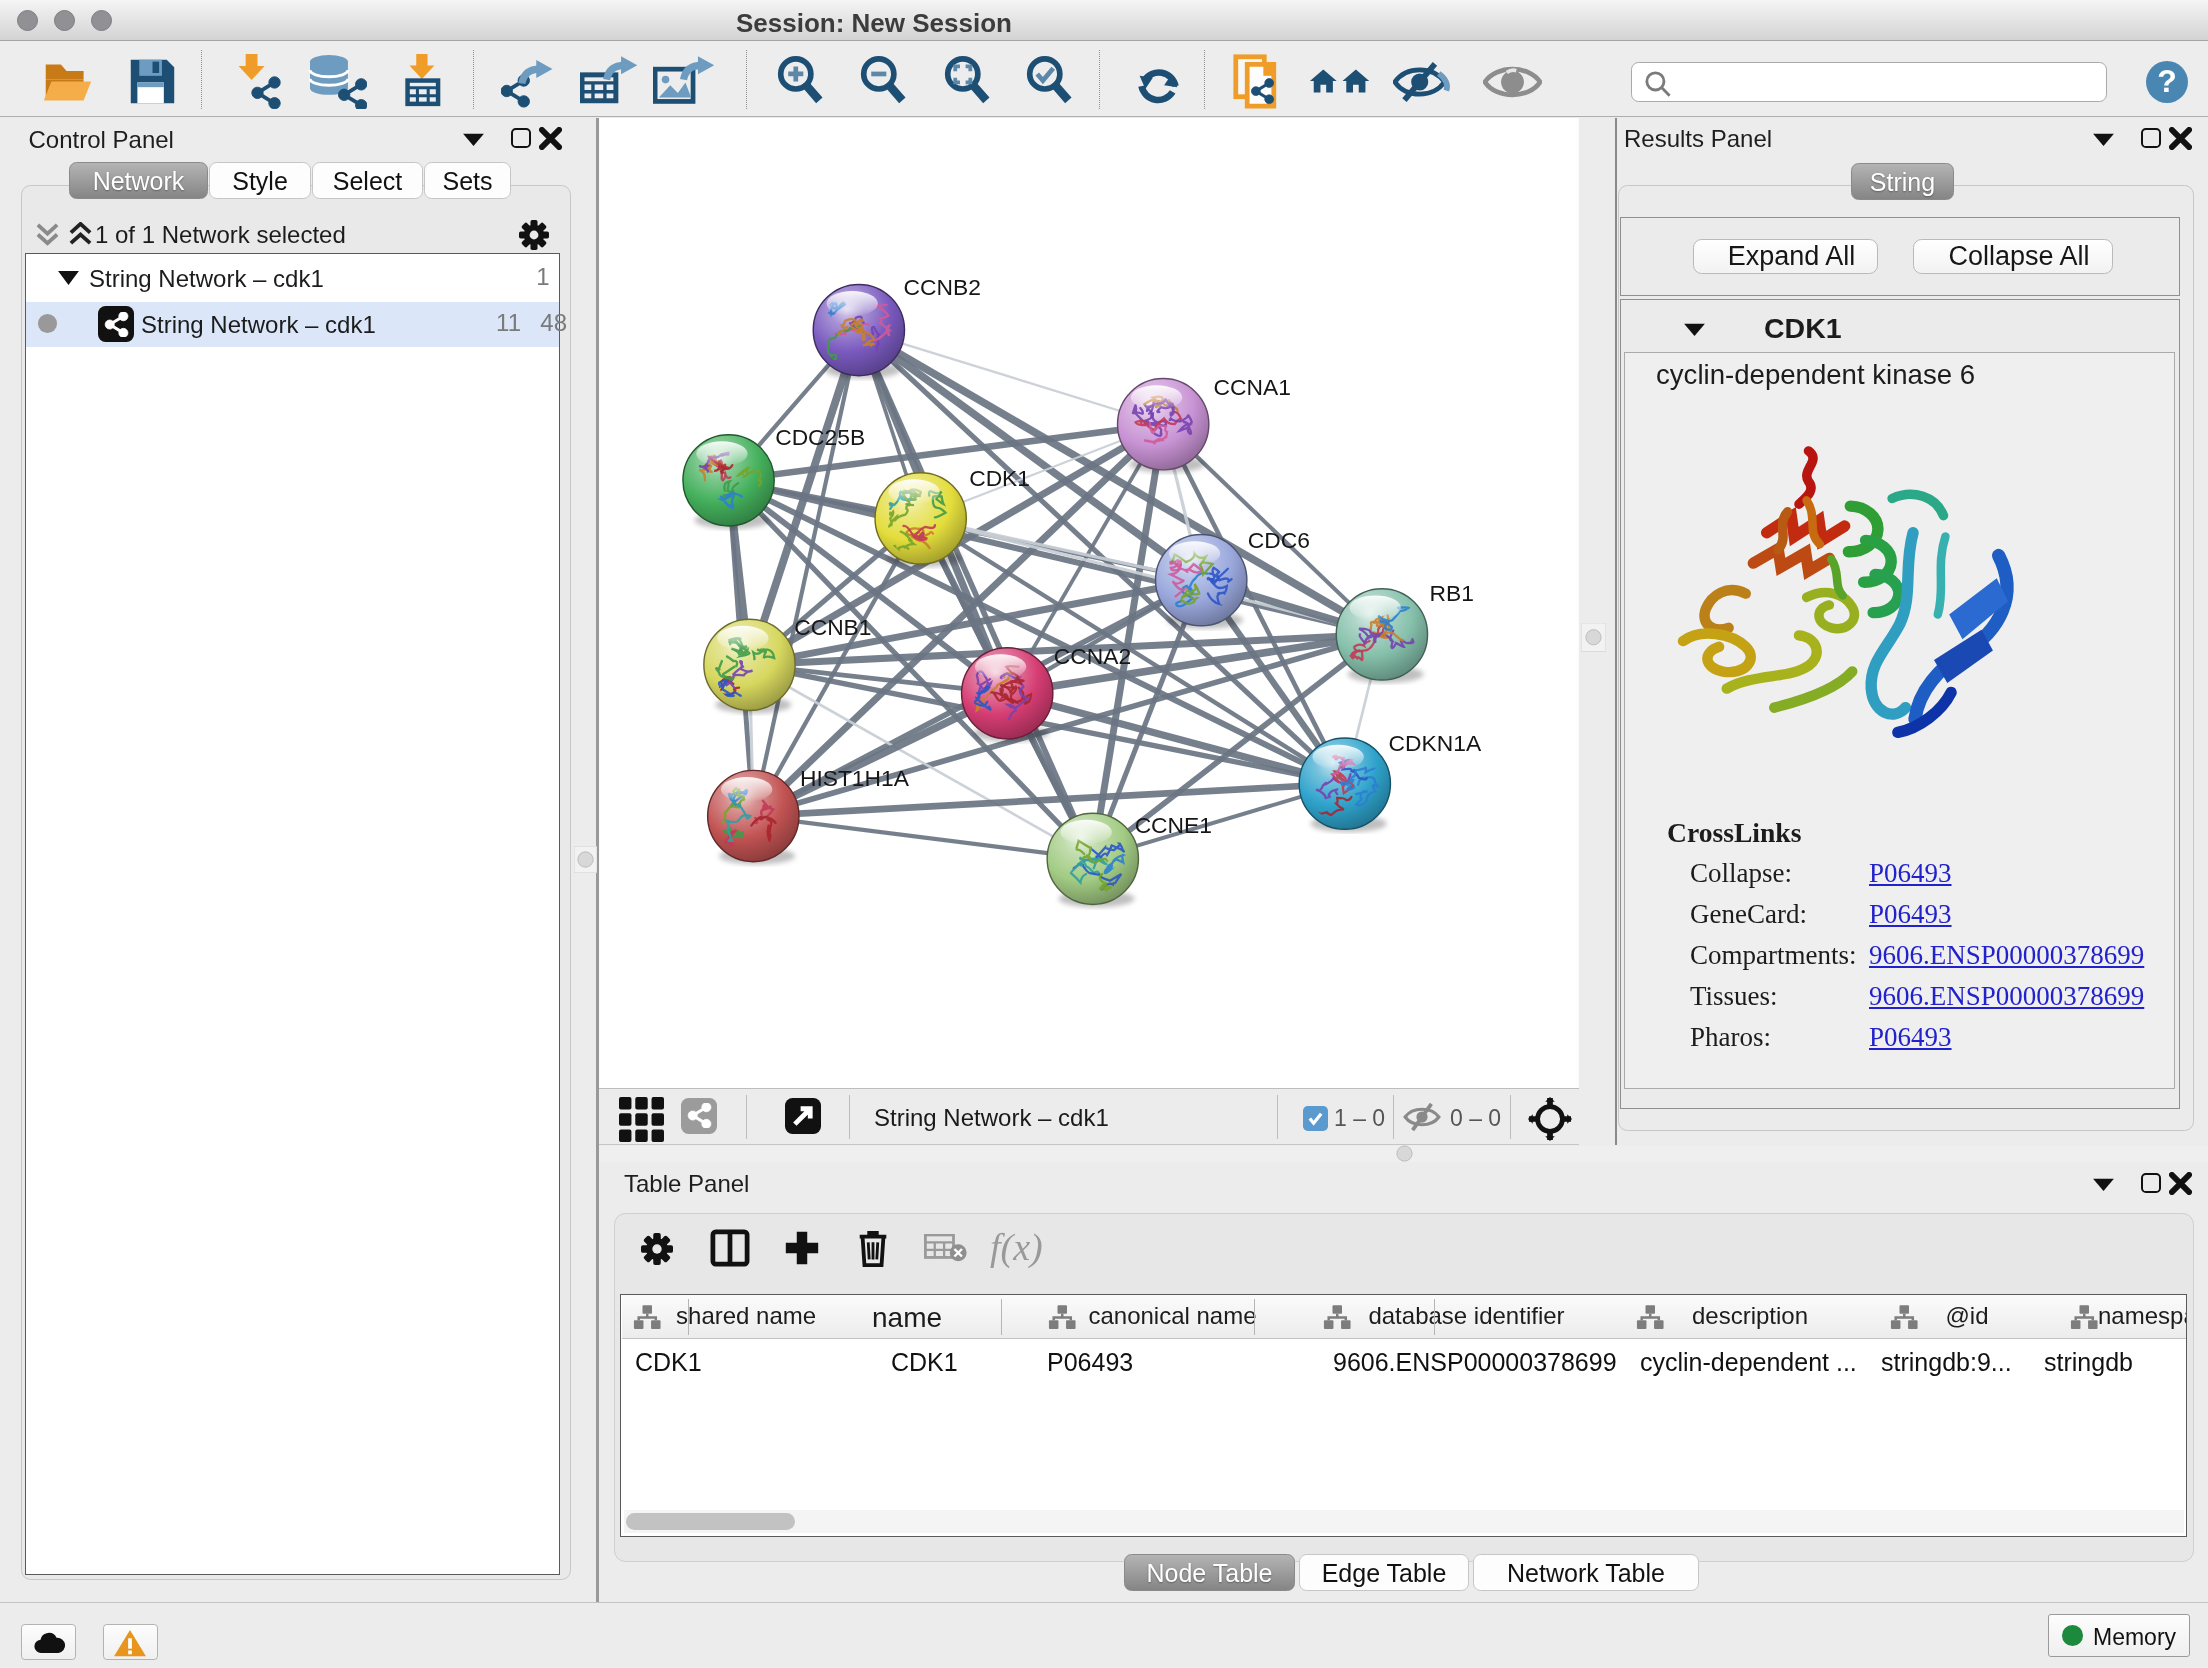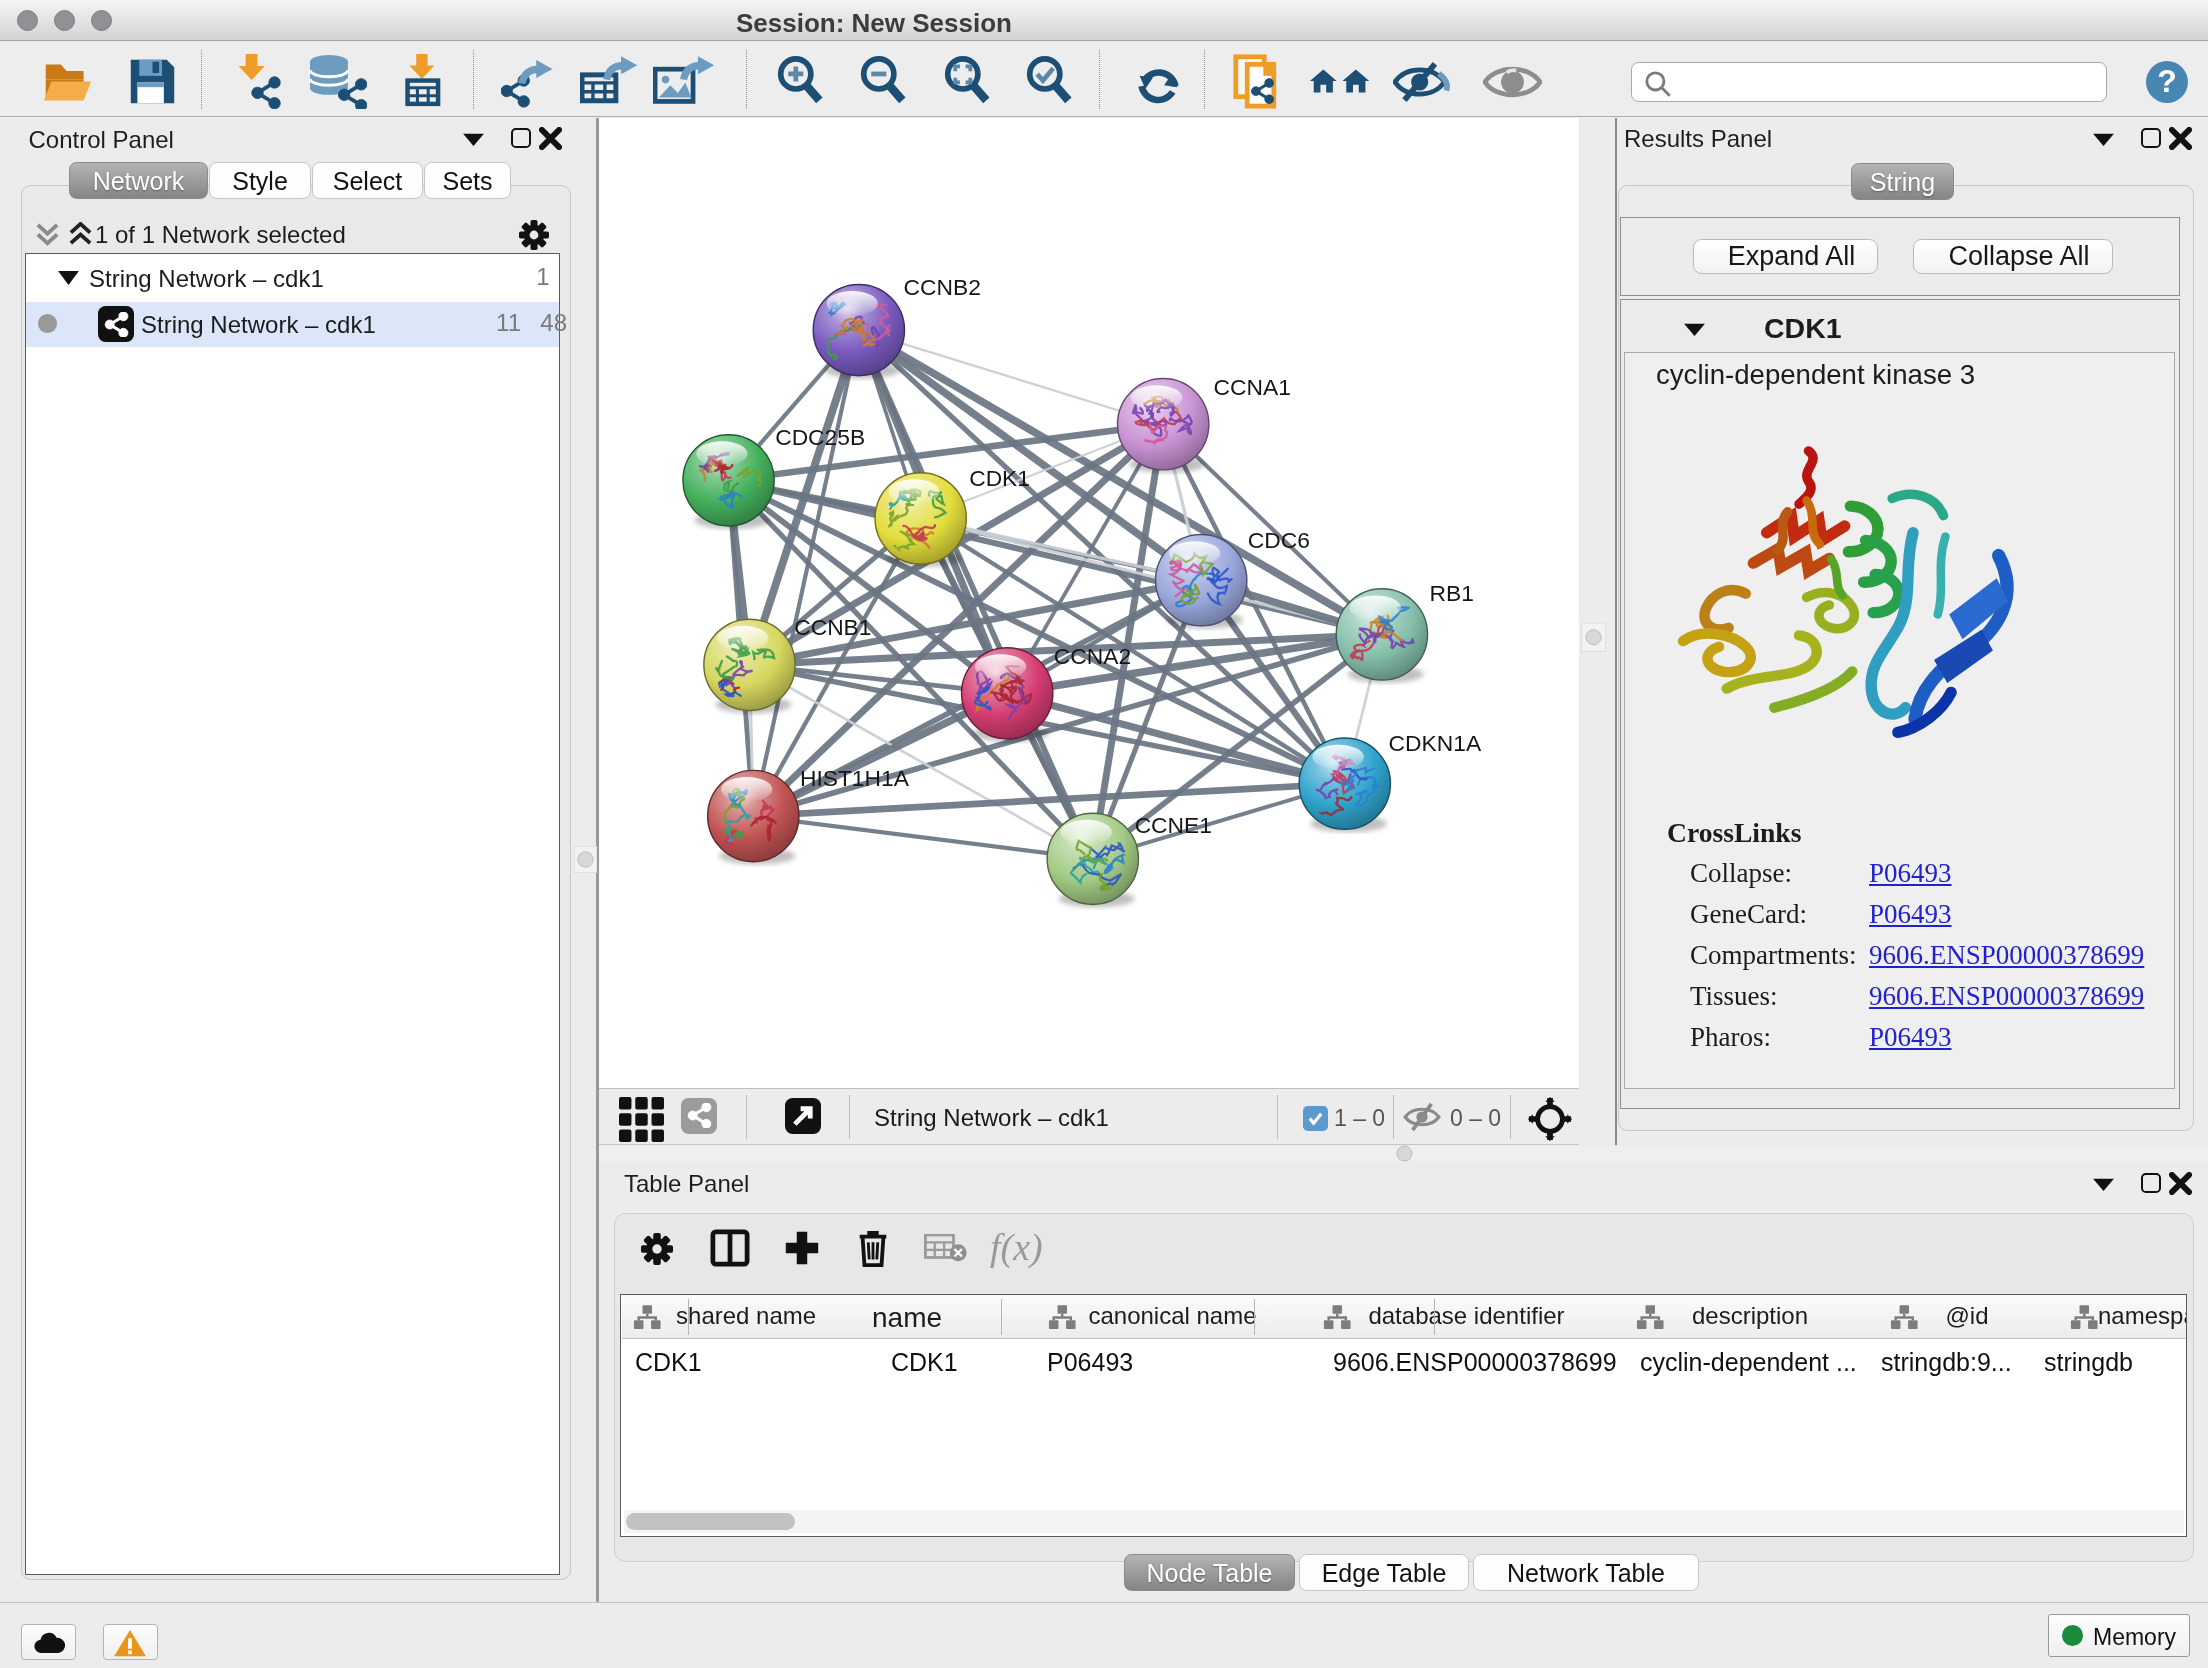--- a/index.html
+++ b/index.html
@@ -625,21 +625,21 @@
 <div class="abs tab sel" style="left:1851px;top:163px;width:103px;">String</div>
 <div class="abs" style="left:1620px;top:217px;width:560px;height:79px;border:1.9px solid #8f8f8f;background:#ebebeb;"></div>
 <div class="abs btn" style="left:1693px;top:239px;width:185px;height:35px;line-height:33px;font-size:27px;">Expand All</div>
 <div class="abs btn" style="left:1913px;top:239px;width:200px;height:35px;line-height:33px;font-size:27px;">Collapse All</div>
 <div class="abs" style="left:1620px;top:299px;width:560px;height:810px;border:1.9px solid #8f8f8f;background:#ebebeb;"></div>
 <svg class="abs" style="left:1682px;top:321px" width="25" height="17" viewBox="0 0 26 18">
     <path d="M2 3 h22 L13 16 z" fill="#111"></path>
   </svg>
 <div class="abs" style="left:1764px;top:312px;font-size:28.5px;font-weight:bold;">CDK1</div>
 <div class="abs" style="left:1624px;top:352px;width:551px;height:737px;border:1.9px solid #ababab;background:#efefef;"></div>
-<div class="abs" style="left:1656px;top:359px;font-size:27.6px;">cyclin-dependent kinase 3</div>
+<div class="abs" style="left:1656px;top:359px;font-size:27.6px;">cyclin-dependent kinase 6</div>
 <svg class="abs" style="left:1664px;top:445px" width="366" height="319" viewBox="0 0 385 335">
 <g fill="none" stroke-linecap="round">
 <path d="M152 6 C166 16 144 26 152 38 C160 48 148 56 142 62" stroke="#b81410" stroke-width="10"></path>
 <path d="M108 92 l26 -17 l3 21 l26 -17 l3 21 l24 -15" stroke="#c22b10" stroke-width="12"></path>
 <path d="M94 124 l26 -15 l3 19 l26 -15 l3 19 l22 -13" stroke="#bc4a12" stroke-width="12"></path>
 <path d="M130 70 C118 84 132 96 120 110" stroke="#b85a14" stroke-width="10"></path>
 <path d="M86 156 C66 146 50 158 44 172 C38 188 52 198 68 192" stroke="#bc8018" stroke-width="11"></path>
 <path d="M20 206 C38 192 72 198 86 212 C100 226 84 242 62 238 C42 234 40 218 58 212" stroke="#c4a214" stroke-width="11"></path>
 <path d="M66 256 C94 240 132 246 152 232 C168 220 160 202 142 200" stroke="#a8b21c" stroke-width="11"></path>
 <path d="M116 276 C148 268 182 256 198 238" stroke="#84ac24" stroke-width="11"></path>

